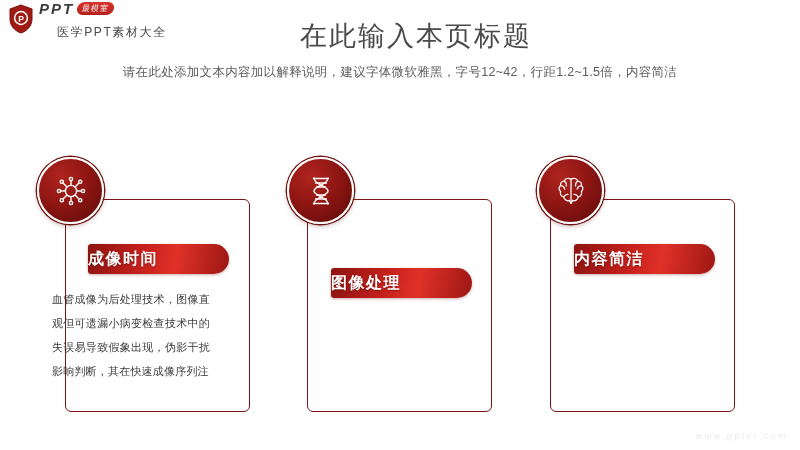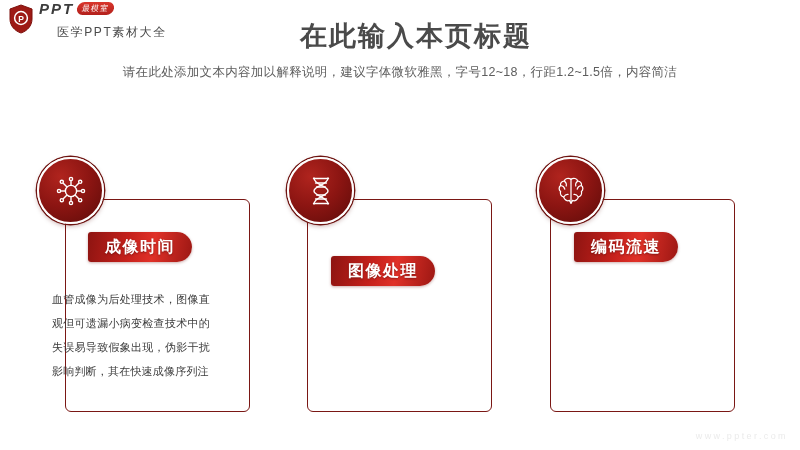--- a/index.html
+++ b/index.html
@@ -73,21 +73,21 @@
   }
 
   
   .page-title {
     position: absolute;
     left: 0;
     right: 0;
     top: 18px;
     text-align: center;
     font-size: 27px;
-    font-weight: bold;
+    font-weight: normal;
     color: #4a4a4a;
     letter-spacing: 2px;
     padding-left: 32px;
   }
   .subtitle {
     position: absolute;
     left: 0;
     right: 0;
     top: 62px;
     text-align: center;
@@ -115,29 +115,29 @@
     border-radius: 6px;
     box-sizing: border-box;
     background: #ffffff;
   }
   .card-1 { left: 65px; }
   .card-2 { left: 307px; }
   .card-3 { left: 550px; }
 
   .badge {
     position: absolute;
-    top: 232px;
-    width: 104px;
+    top: 244px;
+    width: 141px;
     height: 30px;
     border-radius: 3px 15px 15px 3px;
     background: linear-gradient(100deg, #8d1411 0%, #c4201b 38%, #e03128 62%, #9c1713 100%);
     box-shadow: 0 1px 3px rgba(110,20,16,0.35);
     display: flex;
     align-items: center;
-    justify-content: center;
+    justify-content: flex-start;
     box-sizing: border-box;
   }
   .badge-1 { left: 88px; }
   .badge-2 { left: 331px; margin-top: 24px; }
   .badge-3 { left: 574px; }
   .badge-label {
     color: #ffffff;
     font-size: 16px;
     font-weight: bold;
     letter-spacing: 1.5px;
@@ -205,21 +205,21 @@
     <div class="logo-row1">
       <span class="logo-ppt">PPT</span>
       <span class="logo-tag">最模室</span>
     </div>
     <div class="logo-sub">医学PPT素材大全</div>
   </div>
 </div>
 
 <div class="page-title">在此输入本页标题</div>
 <div class="subtitle">
-  <span class="line">请在此处添加文本内容加以解释说明，建议字体微软雅黑，字号12~18，行距1.2~1.5倍，内容简洁</span>
+  <span class="line">请在此处添加文本内容加以解释说明，建议字体微软雅黑，字号12~42，行距1.2~1.5倍，内容简洁</span>
 </div>
 
 <div class="cards">
 
   <div class="card card-1"></div>
   <div class="icon-circle icon-1">
     <svg width="34" height="34" viewBox="0 0 34 34">
       <g fill="none" stroke="#ffffff" stroke-width="1.4">
         <circle cx="17" cy="17" r="5.6"></circle>
         <line x1="17" y1="11.4" x2="17" y2="6.5"></line>
@@ -279,17 +279,17 @@
         <path d="M10.3 7 C12 8.4, 12.6 10.4, 12.2 12"></path>
         <path d="M6.6 11.5 C8.6 11.8, 10.4 13.4, 10.8 15.2"></path>
         <path d="M9.7 23 C10.8 21.2, 12.6 20.2, 14 20.4"></path>
         <path d="M23.7 7 C22 8.4, 21.4 10.4, 21.8 12"></path>
         <path d="M27.4 11.5 C25.4 11.8, 23.6 13.4, 23.2 15.2"></path>
         <path d="M24.3 23 C23.2 21.2, 21.4 20.2, 20 20.4"></path>
       </g>
     </svg>
   </div>
   <div class="badge badge-3">
-    <span class="badge-label">编码流速</span>
+    <span class="badge-label">内容简洁</span>
   </div>
 </div>
 
 <div class="watermark">www.ppter.com</div>
 
 </body></html>

